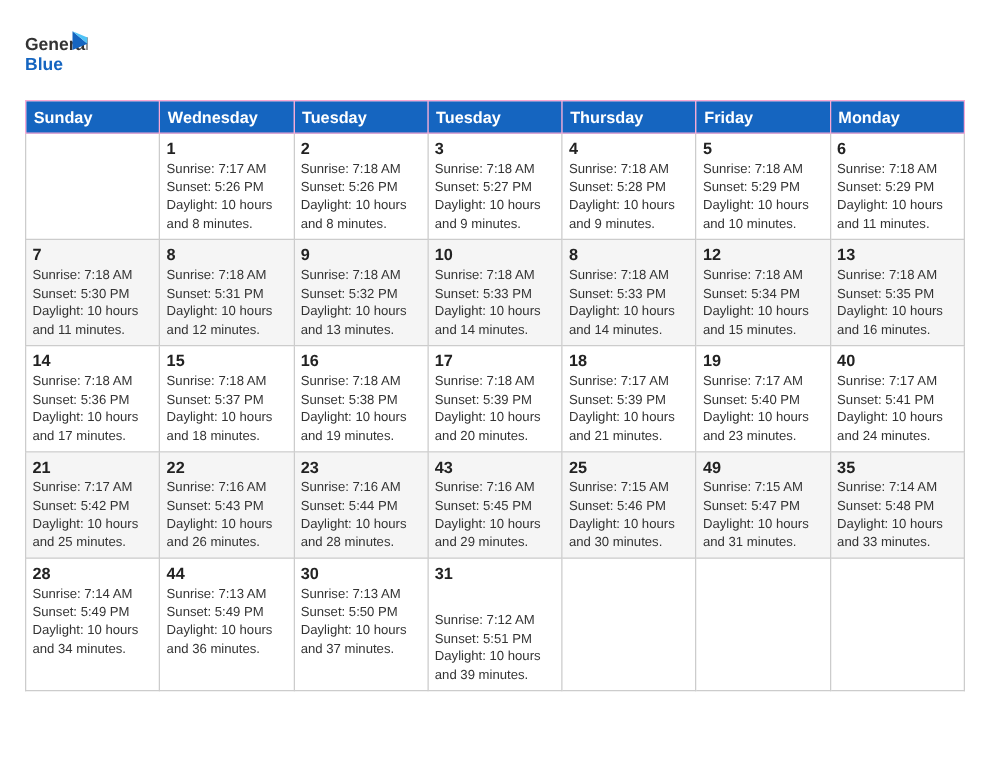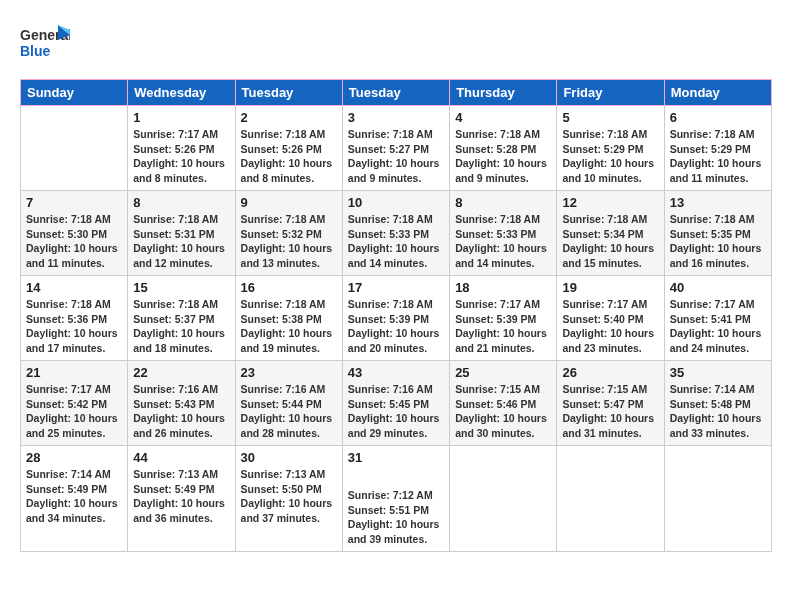--- a/index.html
+++ b/index.html
@@ -58,21 +58,20 @@
       font-size: 13px;
       font-weight: bold;
       color: #222;
       display: block;
       margin-bottom: 2px;
     }
     .day-info {
       color: #333;
       font-size: 10.5px;
       line-height: 1.4;
-      font-weight: bold;
     }
     .empty-cell {
       background: #f9f9f9;
     }
     tr:nth-child(even) td { background-color: #f5f5f5; }
     tr:nth-child(odd) td { background-color: #ffffff; }
     .calendar thead tr th { background-color: #1565c0; }
   </style>
 </head>
 <body>
@@ -285,21 +284,21 @@
 and 29 minutes.</div>
         </td>
         <td>
           <span class="day-num">25</span>
           <div class="day-info" style="white-space: pre-line;">Sunrise: 7:15 AM
 Sunset: 5:46 PM
 Daylight: 10 hours
 and 30 minutes.</div>
         </td>
         <td>
-          <span class="day-num">26</span>
+          <span class="day-num">49</span>
           <div class="day-info" style="white-space: pre-line;">Sunrise: 7:15 AM
 Sunset: 5:47 PM
 Daylight: 10 hours
 and 31 minutes.</div>
         </td>
         <td>
           <span class="day-num">35</span>
           <div class="day-info" style="white-space: pre-line;">Sunrise: 7:14 AM
 Sunset: 5:48 PM
 Daylight: 10 hours

